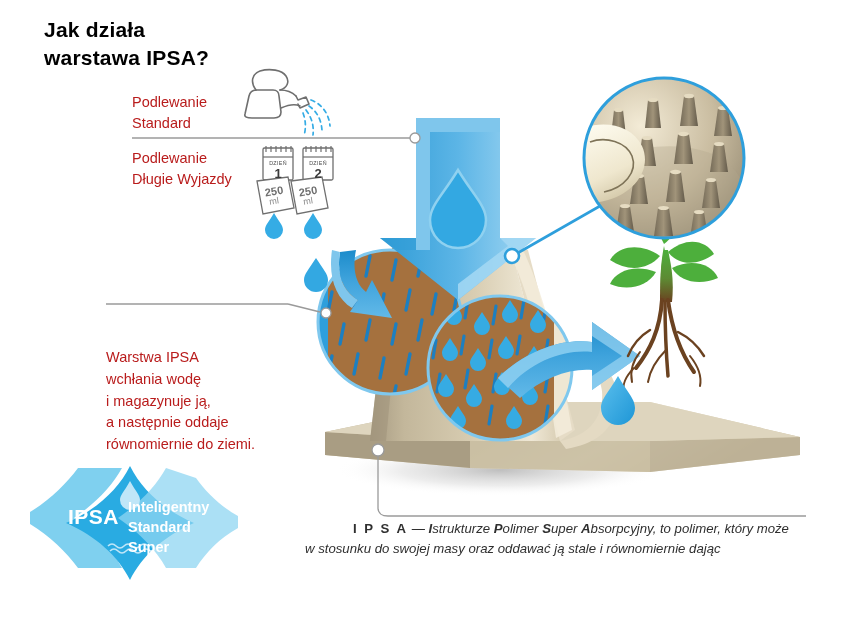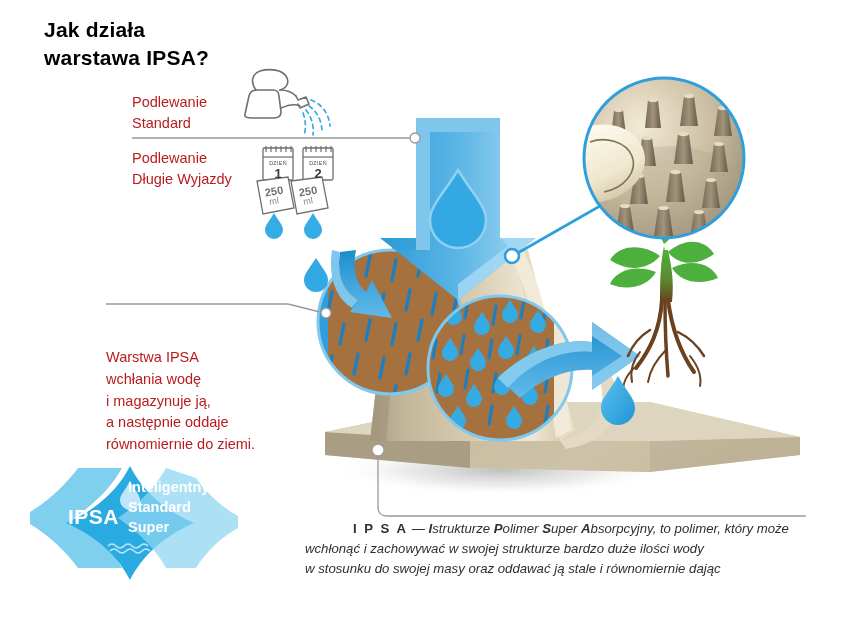--- a/index.html
+++ b/index.html
@@ -17,21 +17,21 @@
   #lbl-long{left:132px;top:148px;}
   #lbl-layer{left:106px;top:313px;line-height:1.5;font-size:14.5px;margin-top:34px;}
 
   
   #para{left:305px;top:519px;width:525px;font-size:13.2px;line-height:1.52;
         font-style:italic;color:#2f2f2f;}
   #para b{font-weight:bold;font-style:italic;}
   #para .sp{font-style:normal;font-weight:bold;letter-spacing:2px;padding-left:48px;}
   #logo-bar{position:absolute;left:58px;top:8px;width:182px;height:94px;
             background:#29ABE2;border-radius:12px;}
-  #logo-bar-txt{position:absolute;left:128px;top:478px;width:150px;
+  #logo-bar-txt{position:absolute;left:128px;top:498px;width:150px;
             font-size:14.5px;font-weight:bold;color:#ffffff;line-height:1.37;}
   #logo-text{position:absolute;left:68px;top:505px;font-size:21px;font-weight:bold;
              color:#ffffff;letter-spacing:.5px;}
   #stage{left:0;top:0;width:850px;height:622px;}
 </style>
 </head>
 <body>
 
 <div class="abs" id="stage">
 
@@ -414,15 +414,14 @@
   <div>Inteligentny</div>
   <div>Standard</div>
   <div>Super</div>
 </div>
 <div class="abs" id="logo-text">IPSA</div>
 
 <div class="abs" id="para">
   <div>
     <span class="sp">I P S A</span><span> </span><span>—</span><span> </span><b>I</b><span>strukturze </span><b>P</b><span>olimer </span><b>S</b><span>uper </span><b>A</b><span>bsorpcyjny, to polimer, który może</span>
   </div>
-  <div>wchłonąć i zachowywać w swojej strukturze bardzo duże ilości wody</div>
   <div>w stosunku do swojej masy oraz oddawać ją stale i równomiernie dając</div>
 </div>
 
 </body></html>

